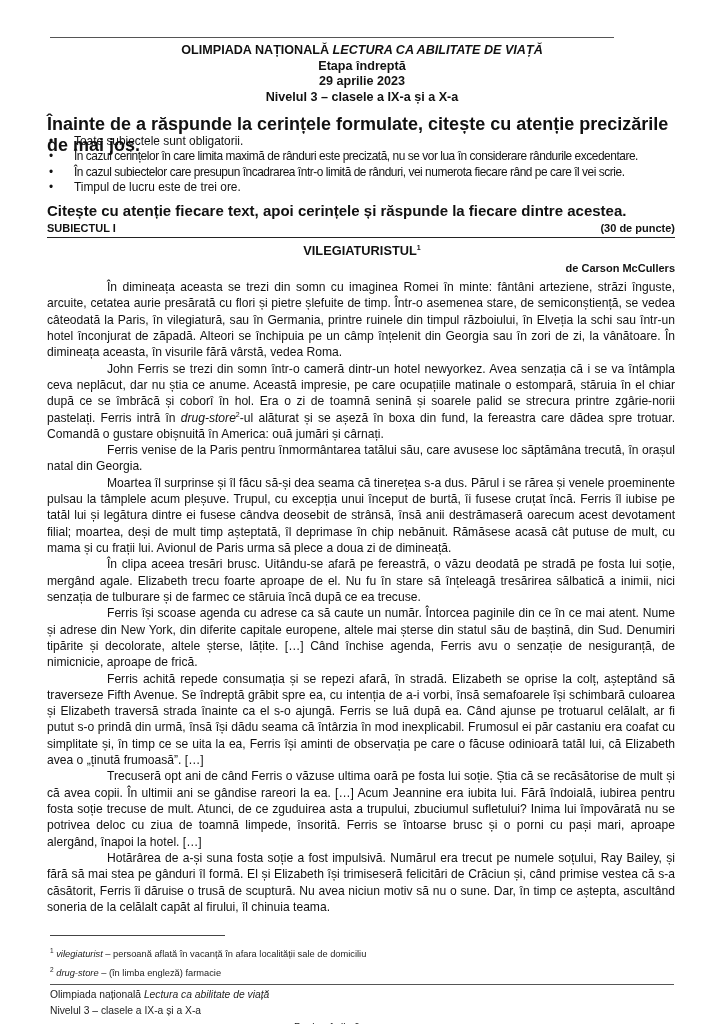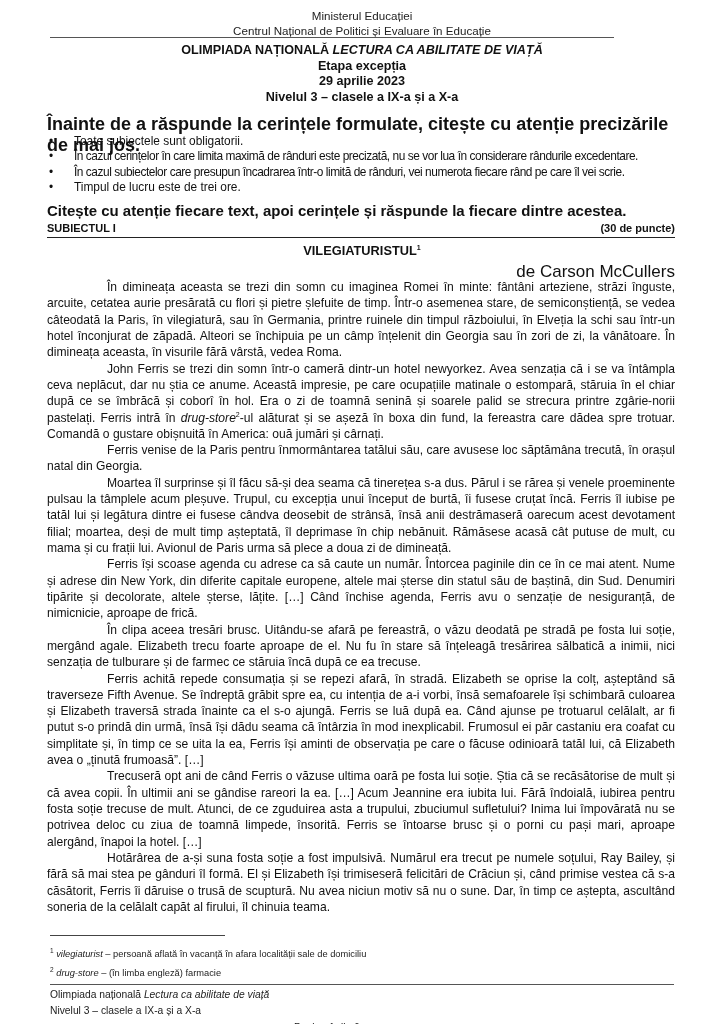--- a/index.html
+++ b/index.html
@@ -15,48 +15,44 @@
   .instr-head { top:114px; font-weight:bold; font-size:18px; }
   ul.bullets { position:absolute; top:134px; left:47px; width:660px; margin:0; padding:0; list-style:none; font-size:11.9px; line-height:15.3px; }
   ul.bullets li { position:relative; padding-left:27px; white-space:nowrap; }
   ul.bullets li::before { content:"•"; position:absolute; left:2px; top:0; }
   .cond { letter-spacing:-0.45px; }
   .instr-read { top:202px; font-weight:bold; font-size:15px; }
   .subject-row { position:absolute; top:222px; left:47px; width:628px; font-weight:bold; font-size:11px; border-bottom:1.6px solid #222; height:15px; }
   .subject-row .pts { position:absolute; right:0; top:0; }
   .story-title { position:absolute; top:243px; left:0; width:724px; text-align:center; font-weight:bold; font-size:12.8px; }
   .story-title sup { font-size:7px; vertical-align:5px; }
-  .author { position:absolute; top:262px; right:49px; font-size:17px; }
+  .author { position:absolute; top:262px; right:49px; font-size:11px;font-weight:bold; }
   .body-text { position:absolute; top:279px; left:47px; width:628px; font-size:12.1px; line-height:16.32px; text-align:justify; }
   .body-text p { margin:0; text-indent:60px; }
   .body-text i { font-style:italic; }
   .body-text sup { font-size:7px; vertical-align:5px; line-height:0; }
   .fn-line { position:absolute; left:50px; top:935px; width:175px; border-top:1.2px solid #444; }
   .footnotes { position:absolute; top:943px; left:50px; font-family:Liberation Sans, sans-serif; font-size:9.3px; line-height:15px; color:#222; }
   .footnotes sup { font-size:6.5px; vertical-align:4px; }
   .footnotes i { font-style:italic; }
   .hr-footer { position:absolute; left:50px; top:984px; width:624px; border-top:1.4px solid #555; }
   .footer { position:absolute; top:987px; left:50px; font-size:10.3px; line-height:15.5px; color:#222; }
   .footer i { font-style:italic; }
   .footer .pg { position:absolute; left:244px; top:15.5px; white-space:nowrap;margin-top:17px; }
 </style>
 </head>
 <body>
 
 <div class="page">
 
-  <div class="ministry">
-    <div>Ministerul Educației</div>
-    <div>Centrul Național de Politici și Evaluare în Educație</div>
-  </div>
   <div class="hr-top"></div>
 
   <div class="title-block">
     <div><span>OLIMPIADA NAȚIONALĂ </span><i>LECTURA CA ABILITATE DE VIAȚĂ</i></div>
-    <div>Etapa excepția</div>
+    <div>Etapa îndreptă</div>
     <div>29 aprilie 2023</div>
     <div>Nivelul 3 – clasele a IX-a și a X-a</div>
   </div>
 
   <div class="instr instr-head">Înainte de a răspunde la cerințele formulate, citește cu atenție precizările de mai jos.</div>
   <ul class="bullets">
     <li>Toate subiectele sunt obligatorii.</li>
     <li class="cond">În cazul cerințelor în care limita maximă de rânduri este precizată, nu se vor lua în considerare rândurile excedentare.</li>
     <li class="cond">În cazul subiectelor care presupun încadrarea într-o limită de rânduri, vei numerota fiecare rând pe care îl vei scrie.</li>
     <li>Timpul de lucru este de trei ore.</li>
@@ -69,22 +65,22 @@
   </div>
 
   <div class="story-title"><span>VILEGIATURISTUL</span><sup>1</sup></div>
   <div class="author">de Carson McCullers</div>
 
   <div class="body-text">
     <p>În dimineața aceasta se trezi din somn cu imaginea Romei în minte: fântâni arteziene, străzi înguste, arcuite, cetatea aurie presărată cu flori și pietre șlefuite de timp. Într-o asemenea stare, de semiconștiență, se vedea câteodată la Paris, în vilegiatură, sau în Germania, printre ruinele din timpul războiului, în Elveția la schi sau într-un hotel înconjurat de zăpadă. Alteori se închipuia pe un câmp înțelenit din Georgia sau în zori de zi, la vânătoare. În dimineața aceasta, în visurile fără vârstă, vedea Roma.</p>
     <p><span>John Ferris se trezi din somn într-o cameră dintr-un hotel newyorkez. Avea senzația că i se va întâmpla ceva neplăcut, dar nu știa ce anume. Această impresie, pe care ocupațiile matinale o estompară, stăruia în el chiar după ce se îmbrăcă și coborî în hol. Era o zi de toamnă senină și soarele palid se strecura printre zgârie-norii pastelați. Ferris intră în </span><i>drug-store</i><sup>2</sup><span>-ul alăturat și se așeză în boxa din fund, la fereastra care dădea spre trotuar. Comandă o gustare obișnuită în America: ouă jumări și cârnați.</span></p>
     <p>Ferris venise de la Paris pentru înmormântarea tatălui său, care avusese loc săptămâna trecută, în orașul natal din Georgia.</p>
     <p>Moartea îl surprinse și îl făcu să-și dea seama că tinerețea s-a dus. Părul i se rărea și venele proeminente pulsau la tâmplele acum pleșuve. Trupul, cu excepția unui început de burtă, îi fusese cruțat încă. Ferris îl iubise pe tatăl lui și legătura dintre ei fusese cândva deosebit de strânsă, însă anii destrămaseră oarecum acest devotament filial; moartea, deși de mult timp așteptată, îl deprimase în chip nebănuit. Rămăsese acasă cât putuse de mult, cu mama și cu frații lui. Avionul de Paris urma să plece a doua zi de dimineață.</p>
+    <p>În clipa aceea tresări brusc. Uitându-se afară pe fereastră, o văzu deodată pe stradă pe fosta lui soție, mergând agale. Elizabeth trecu foarte aproape de el. Nu fu în stare să înțeleagă tresărirea sălbatică a inimii, nici senzația de tulburare și de farmec ce stăruia încă după ce ea trecuse.</p>
     <p>Ferris își scoase agenda cu adrese ca să caute un număr. Întorcea paginile din ce în ce mai atent. Nume și adrese din New York, din diferite capitale europene, altele mai șterse din statul său de baștină, din Sud. Denumiri tipărite și decolorate, altele șterse, lățite. […] Când închise agenda, Ferris avu o senzație de nesiguranță, de nimicnicie, aproape de frică.</p>
-    <p>În clipa aceea tresări brusc. Uitându-se afară pe fereastră, o văzu deodată pe stradă pe fosta lui soție, mergând agale. Elizabeth trecu foarte aproape de el. Nu fu în stare să înțeleagă tresărirea sălbatică a inimii, nici senzația de tulburare și de farmec ce stăruia încă după ce ea trecuse.</p>
     <p>Ferris achită repede consumația și se repezi afară, în stradă. Elizabeth se oprise la colț, așteptând să traverseze Fifth Avenue. Se îndreptă grăbit spre ea, cu intenția de a-i vorbi, însă semafoarele își schimbară culoarea și Elizabeth traversă strada înainte ca el s-o ajungă. Ferris se luă după ea. Când ajunse pe trotuarul celălalt, ar fi putut s-o prindă din urmă, însă își dădu seama că întârzia în mod inexplicabil. Frumosul ei păr castaniu era coafat cu simplitate și, în timp ce se uita la ea, Ferris își aminti de observația pe care o făcuse odinioară tatăl lui, că Elizabeth avea o „ținută frumoasă”. […]</p>
     <p>Trecuseră opt ani de când Ferris o văzuse ultima oară pe fosta lui soție. Știa că se recăsătorise de mult și că avea copii. În ultimii ani se gândise rareori la ea. […] Acum Jeannine era iubita lui. Fără îndoială, iubirea pentru fosta soție trecuse de mult. Atunci, de ce zguduirea asta a trupului, zbuciumul sufletului? Inima lui împovărată nu se potrivea deloc cu ziua de toamnă limpede, însorită. Ferris se întoarse brusc și o porni cu pași mari, aproape alergând, înapoi la hotel. […]</p>
     <p>Hotărârea de a-și suna fosta soție a fost impulsivă. Numărul era trecut pe numele soțului, Ray Bailey, și fără să mai stea pe gânduri îl formă. El și Elizabeth își trimiseseră felicitări de Crăciun și, când primise vestea că s-a căsătorit, Ferris îi dăruise o trusă de scuptură. Nu avea niciun motiv să nu o sune. Dar, în timp ce aștepta, ascultând soneria de la celălalt capăt al firului, îl chinuia teama.</p>
   </div>
 
   <div class="fn-line"></div>
   <div class="footnotes">
     <div><sup>1</sup> <i>vilegiaturist</i><span> – persoană aflată în vacanță în afara localității sale de domiciliu</span></div>
     <div><sup>2</sup> <i>drug-store</i><span> – (în limba engleză) farmacie</span></div>
   </div>

